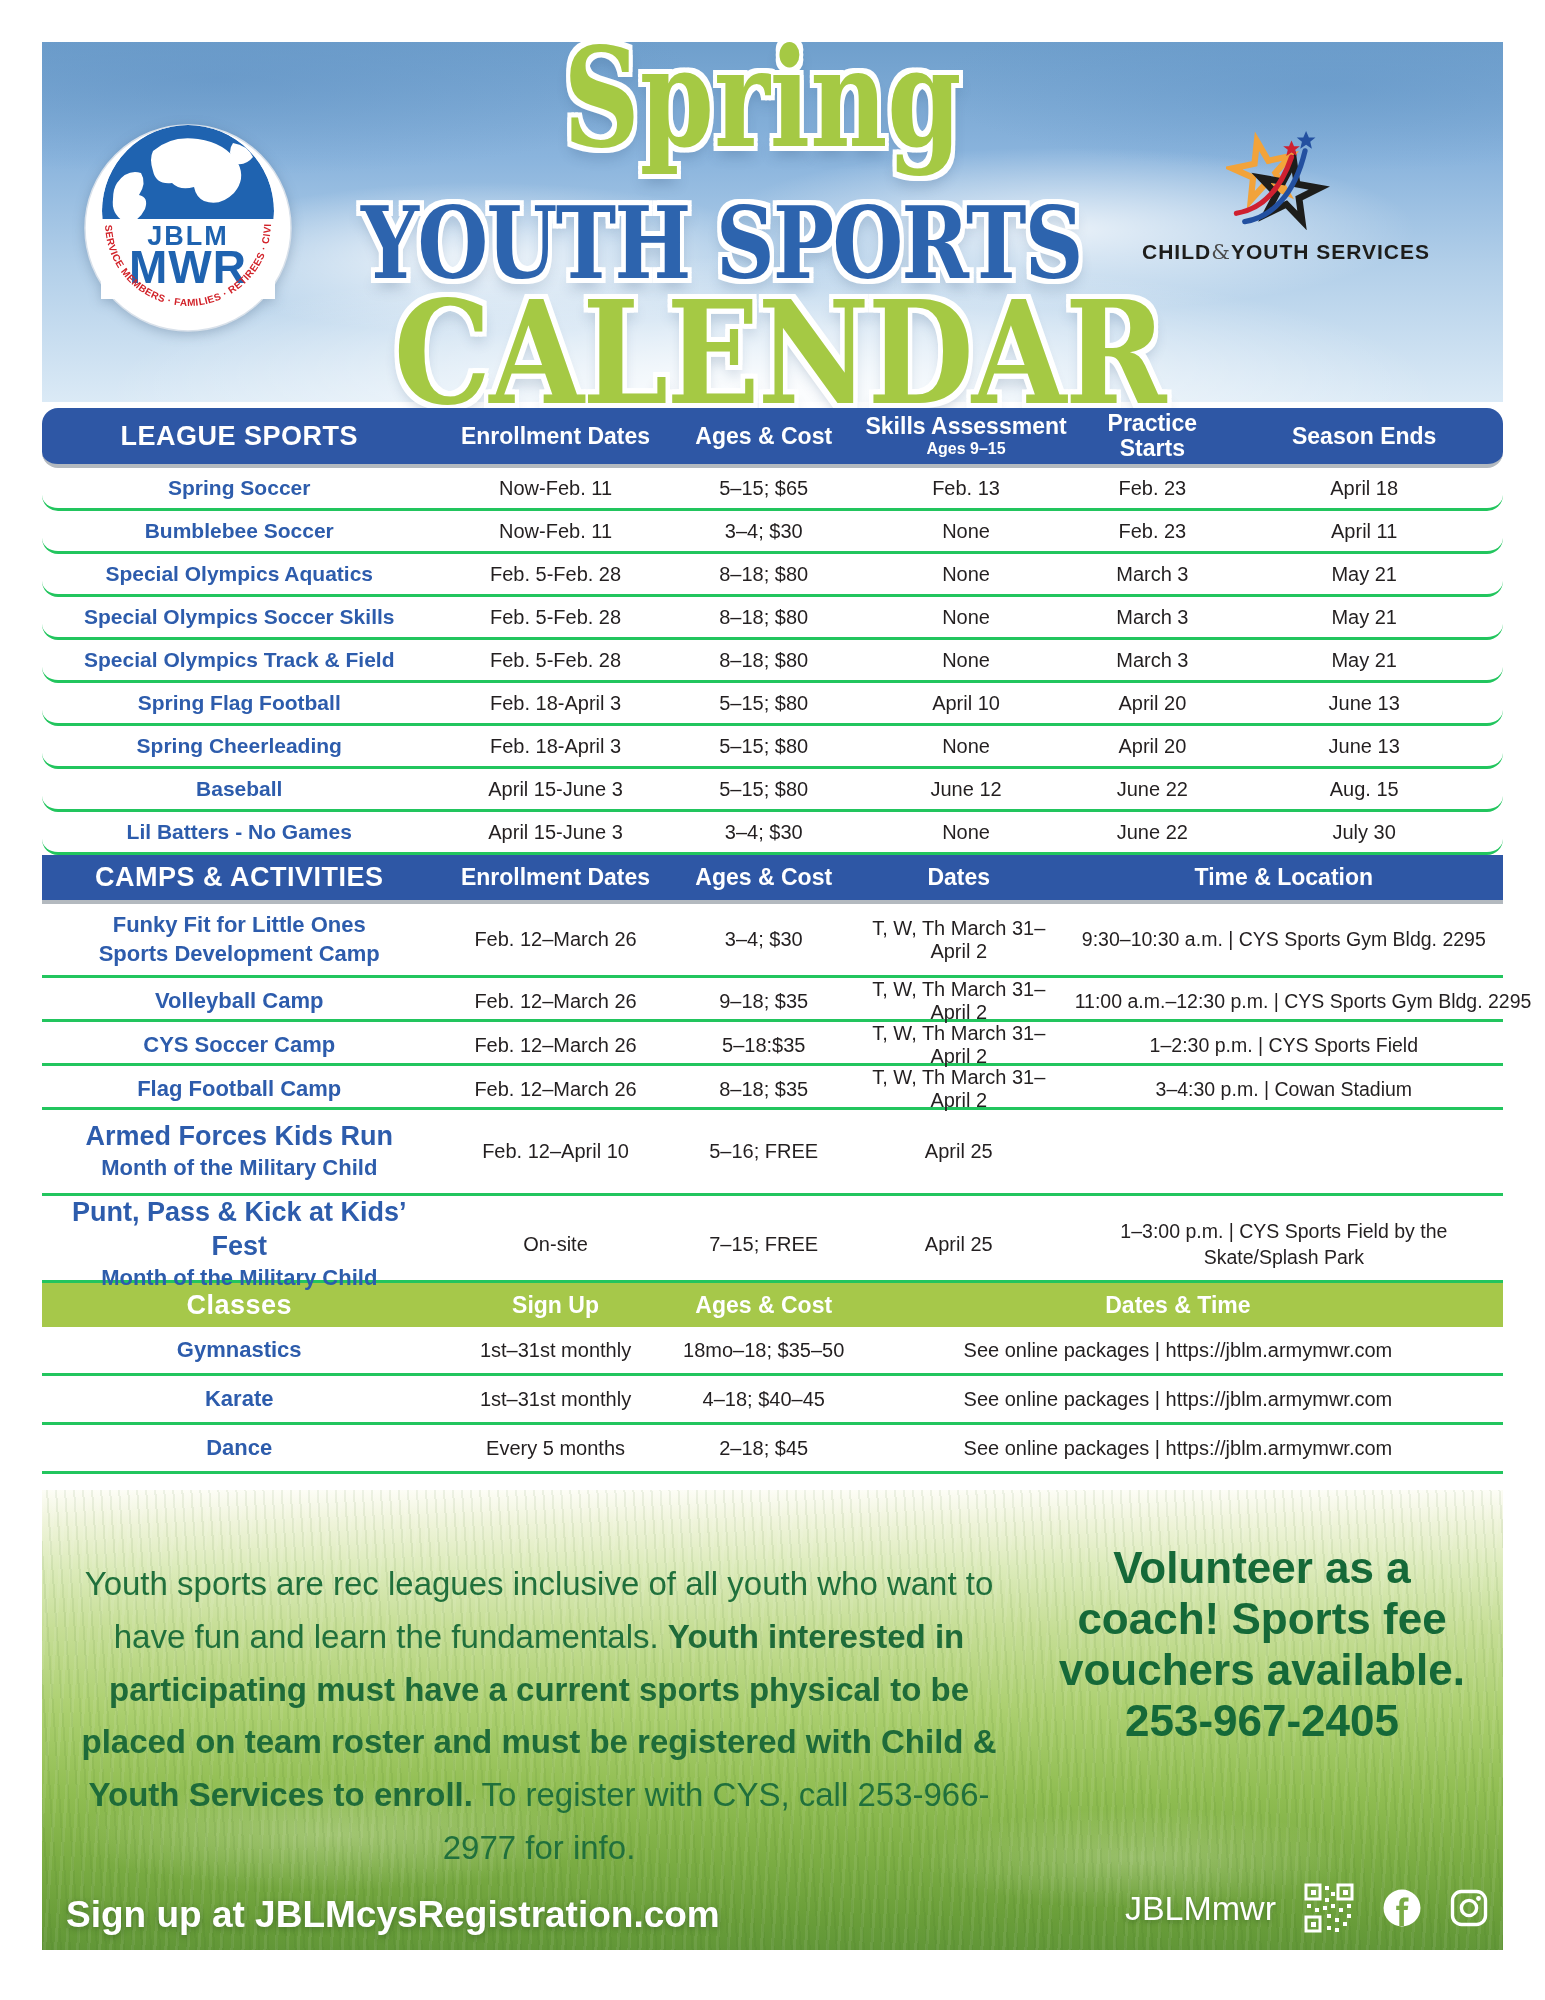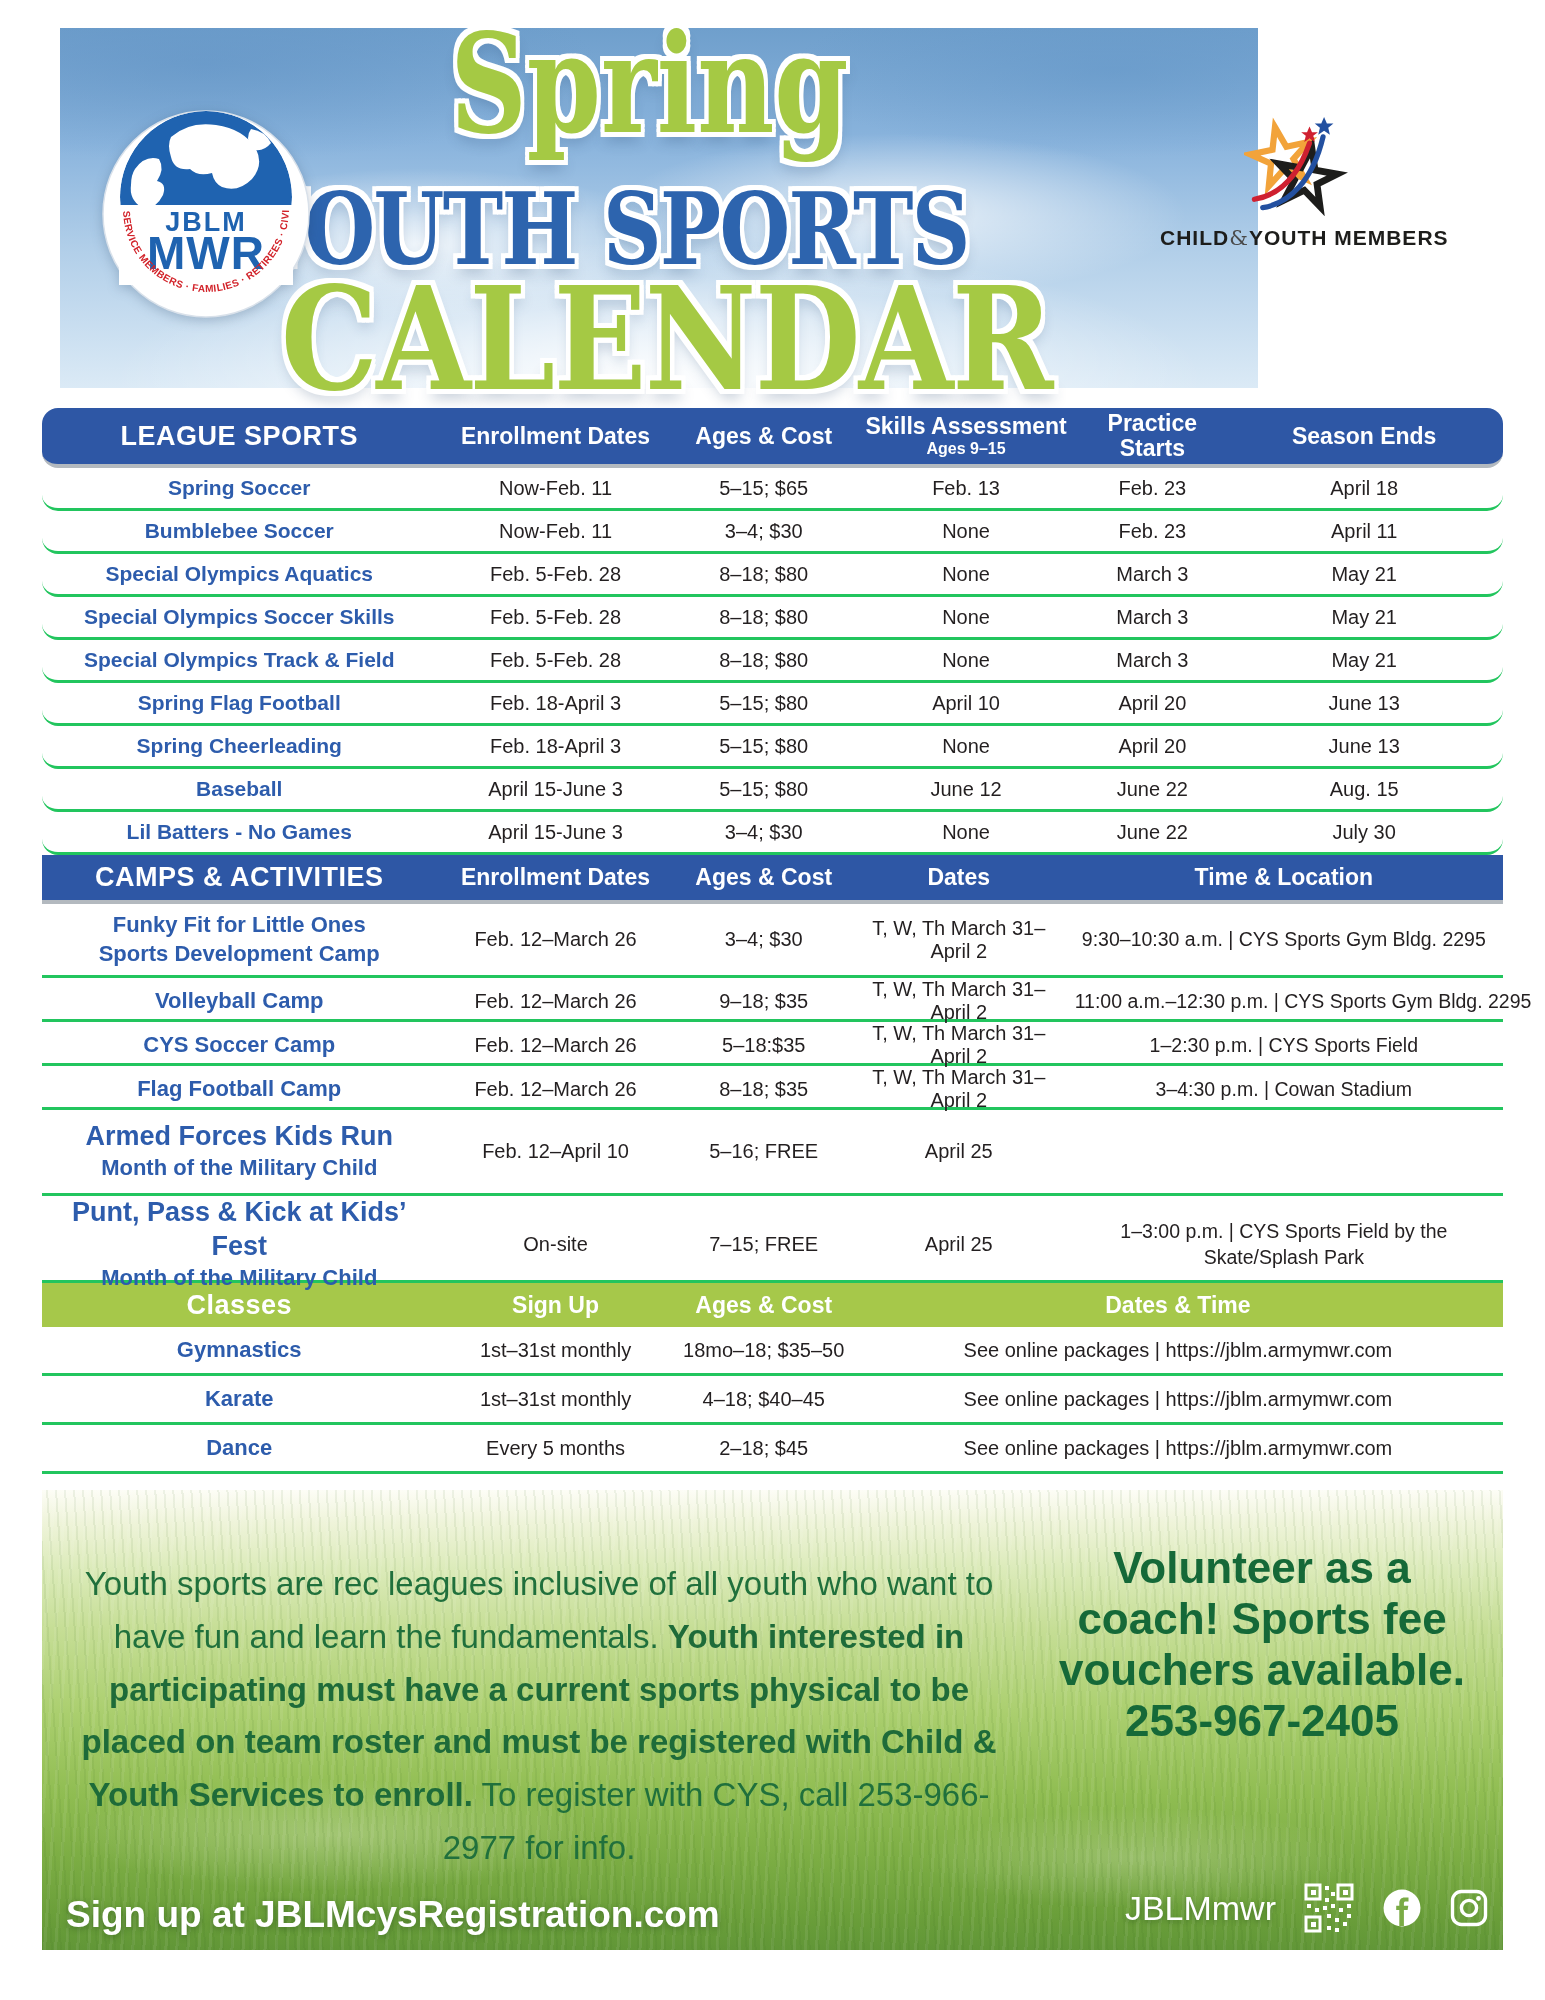--- a/index.html
+++ b/index.html
@@ -1,29 +1,28 @@
 <!DOCTYPE html>
 <html><head>
 <meta charset="utf-8">
 <style>
   * { margin:0; padding:0; box-sizing:border-box; }
   body { background:#fff; font-family:"Liberation Sans", sans-serif; }
   .page { position:relative; width:1545px; height:2000px; background:#fff; overflow:hidden; }
 
   
   .sky {
-    position:absolute; left:42px; top:28px; width:1198px; height:360px;
+    position:absolute; left:42px; top:42px; width:1461px; height:360px;
     background:
       radial-gradient(ellipse 55% 45% at 12% 10%, rgba(96,146,196,.55), transparent 60%),
       radial-gradient(ellipse 45% 40% at 88% 12%, rgba(96,148,198,.5), transparent 60%),
       radial-gradient(ellipse 65% 55% at 50% 98%, rgba(255,255,255,.95), transparent 70%),
       radial-gradient(ellipse 35% 35% at 30% 60%, rgba(255,255,255,.8), transparent 60%),
       radial-gradient(ellipse 40% 38% at 70% 52%, rgba(255,255,255,.75), transparent 60%),
       linear-gradient(180deg,#6f9fcc 0%,#8ab4dd 32%,#b2cfe9 62%,#dbeaf6 100%);
-    margin-left: 18px;
   }
   .title-line { position:absolute; left:0; width:100%; text-align:center;
     font-family:"DejaVu Serif", serif; font-weight:bold; line-height:1; white-space:nowrap; }
   .title-line > span { display:inline-block;
     text-shadow:-5px -5px 0 #fff,5px -5px 0 #fff,-5px 5px 0 #fff,5px 5px 0 #fff,
                 -5px 0 0 #fff,5px 0 0 #fff,0 -5px 0 #fff,0 5px 0 #fff,0 10px 14px rgba(40,70,110,.25); }
   .t1 { top:-12px; font-size:136px; color:#a5c944; }
   .t1 > span { transform:translateX(-10px) scaleX(.78); }
   .t2 { top:152px; font-size:99px;  color:#2d64ae; letter-spacing:-2px; }
   .t2 > span { transform:translateX(-51px) scaleX(.82); }
@@ -116,21 +115,21 @@
 
     <div class="cys">
       <svg width="104" height="100" viewBox="0 0 100 96">
         <polygon points="0,-30 6.8,-9.3 28.5,-9.3 11,3.6 17.6,24.3 0,11.5 -17.6,24.3 -11,3.6 -28.5,-9.3 -6.8,-9.3" transform="translate(36,40) rotate(-12)" fill="none" stroke="#f2a33a" stroke-width="6"></polygon>
         <polygon points="0,-30 6.8,-9.3 28.5,-9.3 11,3.6 17.6,24.3 0,11.5 -17.6,24.3 -11,3.6 -28.5,-9.3 -6.8,-9.3" transform="translate(60,60) rotate(10)" fill="none" stroke="#1d1d1b" stroke-width="6.5"></polygon>
         <path d="M10,80 C34,76 52,58 63,26" fill="none" stroke="#cf2030" stroke-width="5" stroke-linecap="round"></path>
         <path d="M18,88 C44,84 66,62 76,20" fill="none" stroke="#2350a0" stroke-width="5" stroke-linecap="round"></path>
         <polygon points="0,-8 2.4,-2.5 8,-2.5 3.6,1 5,7 0,3.5 -5,7 -3.6,1 -8,-2.5 -2.4,-2.5" transform="translate(63,18)" fill="#cf2030"></polygon>
         <polygon points="0,-9 2.7,-2.8 9,-2.8 4,1.2 5.6,8 0,4 -5.6,8 -4,1.2 -9,-2.8 -2.7,-2.8" transform="translate(77,10)" fill="#2350a0"></polygon>
       </svg>
-      <div class="cys-text"><span>CHILD</span><span class="amp">&amp;</span><span>YOUTH MEMBERS</span></div>
+      <div class="cys-text"><span>CHILD</span><span class="amp">&amp;</span><span>YOUTH SERVICES</span></div>
     </div>
   </div>
 
   <div class="tables">
 
     <div>
       <div class="bar bar-blue lg-cols lg-bar">
         <div class="h1">LEAGUE SPORTS</div>
         <div class="h2">Enrollment Dates</div>
         <div class="h2">Ages &amp; Cost</div>

